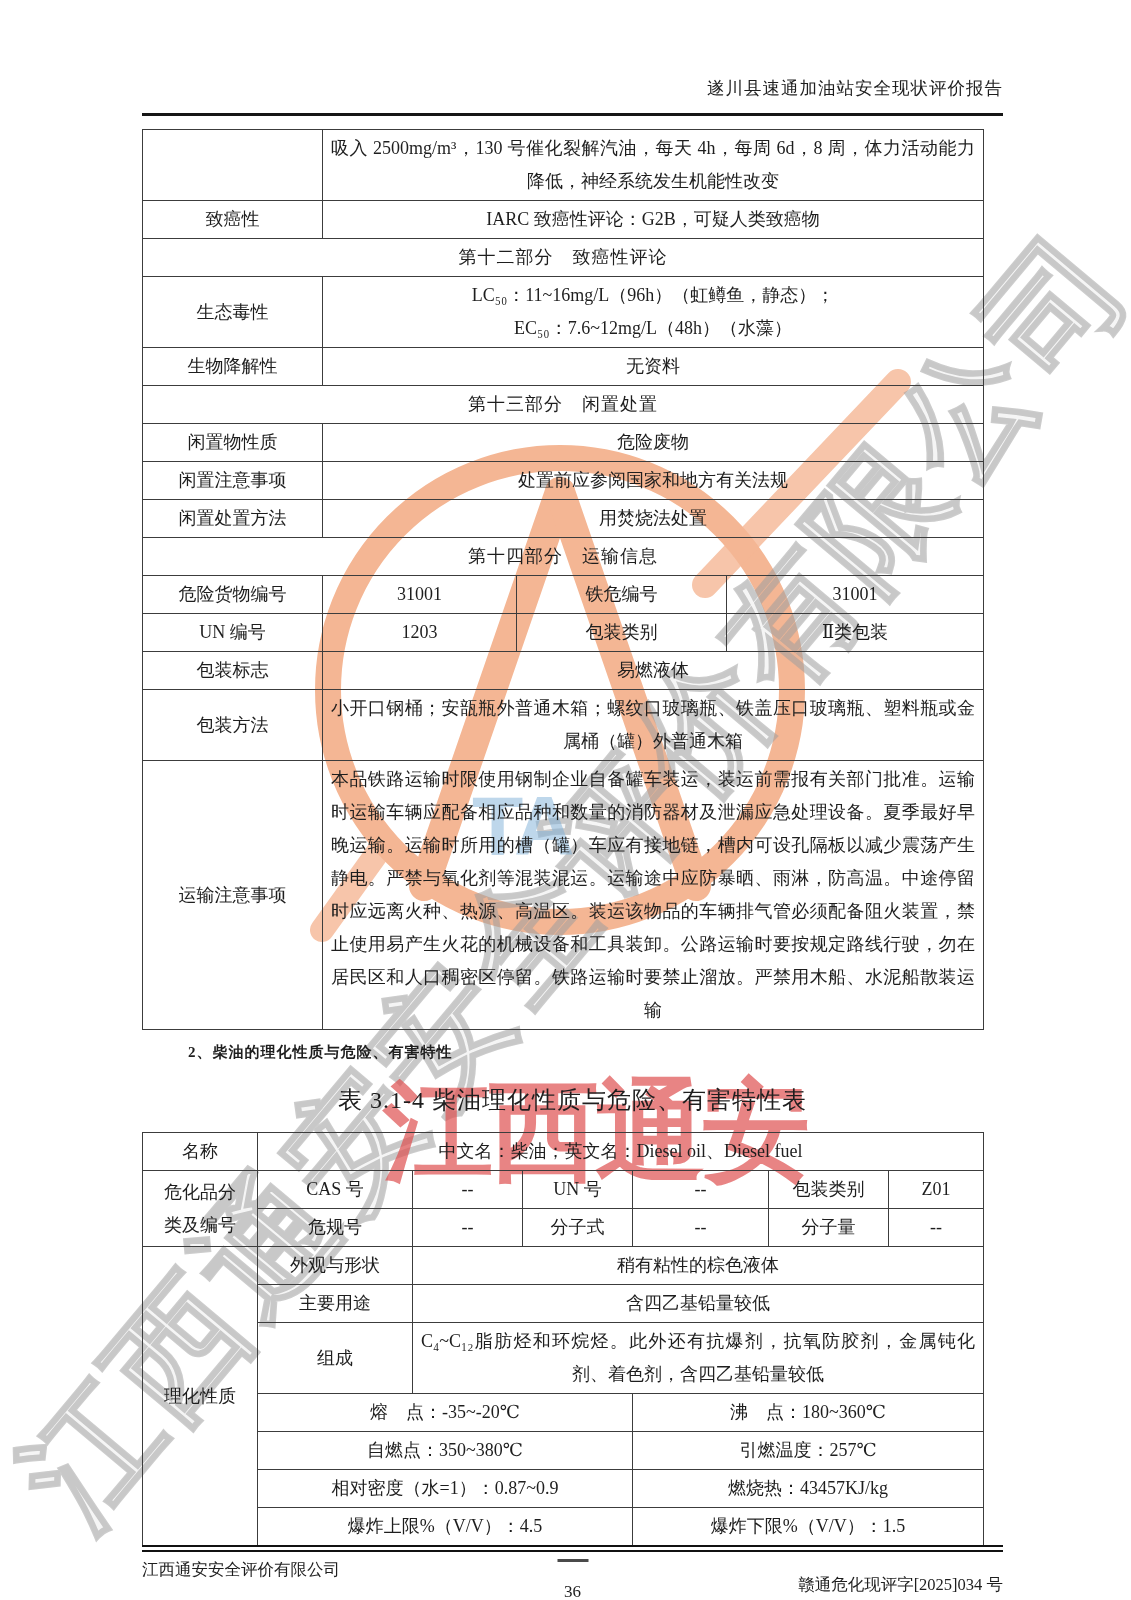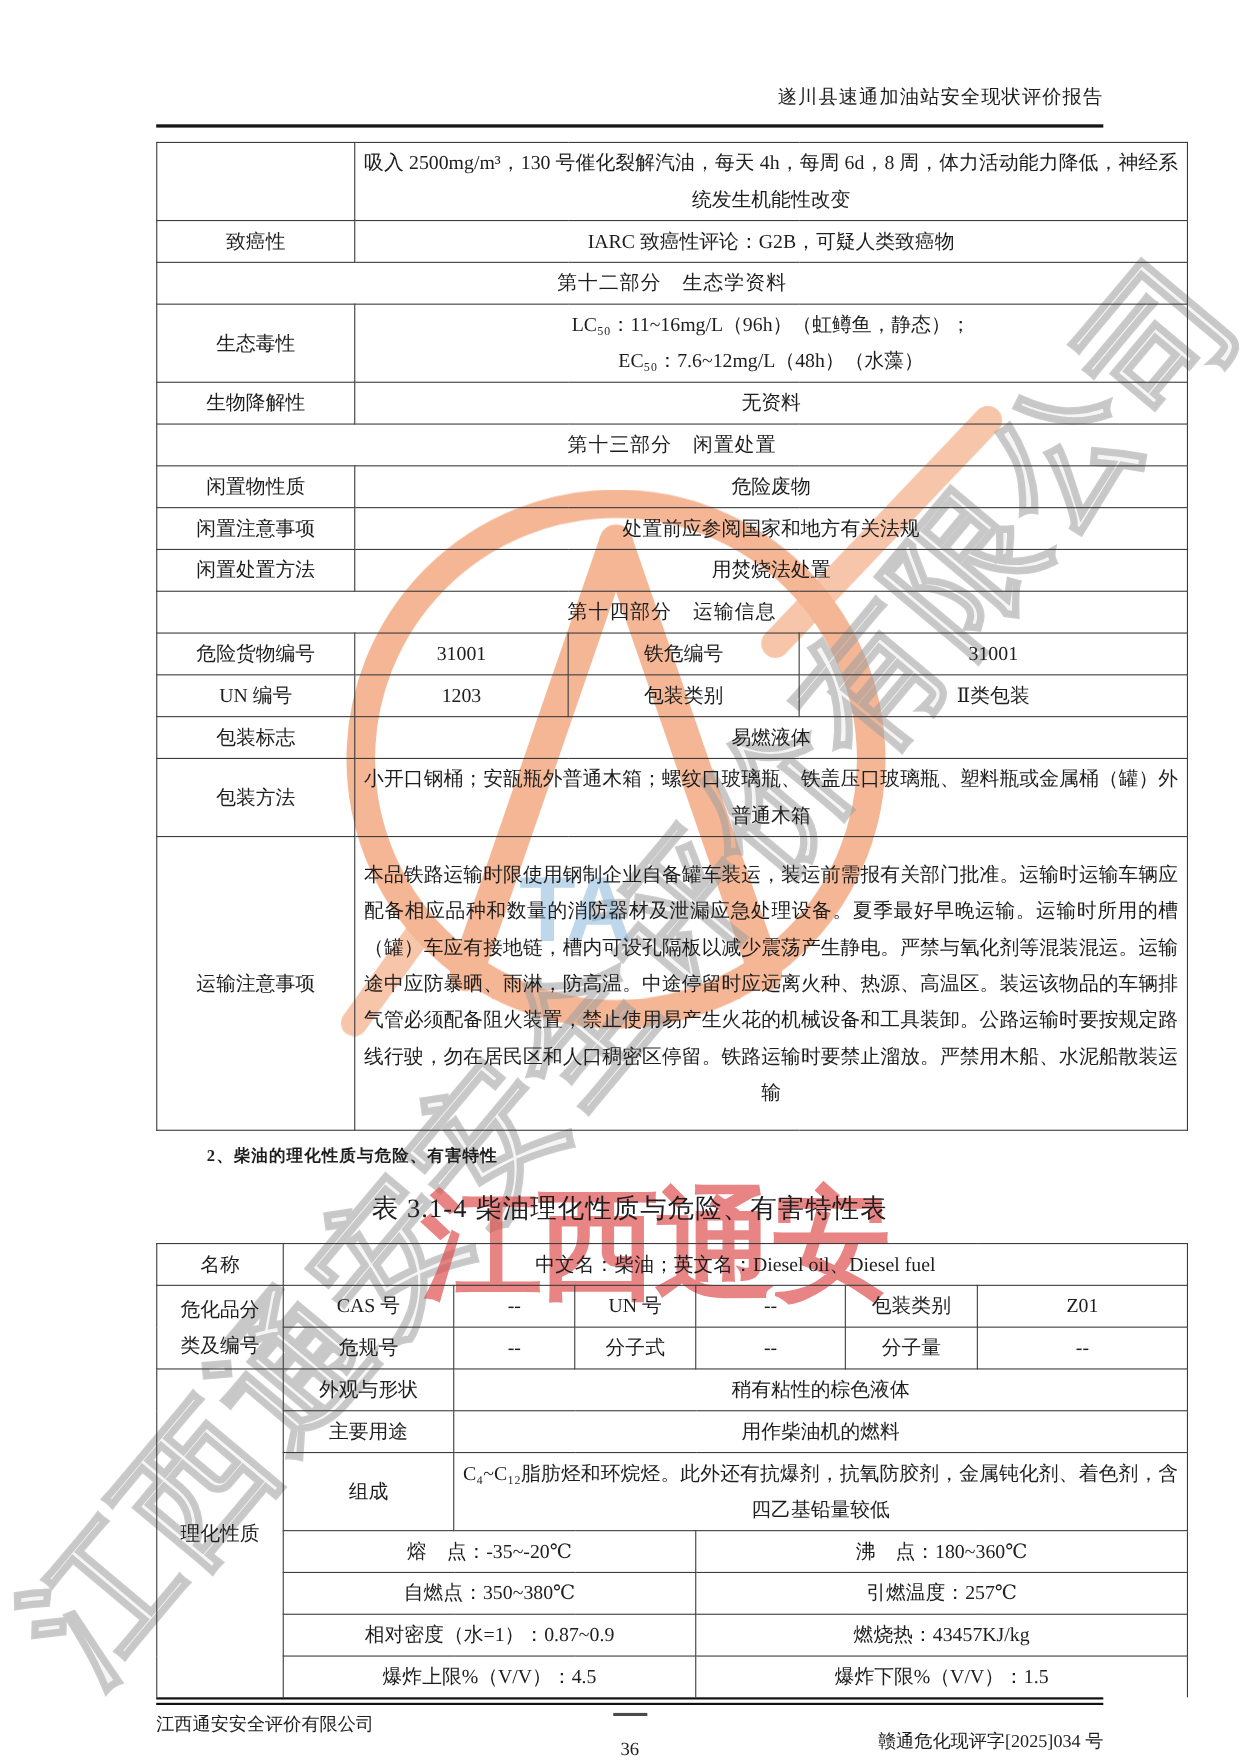--- a/index.html
+++ b/index.html
@@ -19,21 +19,21 @@
           letter-spacing:-4px;white-space:nowrap;color:rgba(222,80,80,0.70);}
   .wm-blue{position:absolute;left:472px;top:778px;
            font-family:"Liberation Sans",sans-serif;font-weight:700;font-size:84px;
            letter-spacing:-3px;color:rgba(126,176,216,0.50);}
 
   
   .content{position:relative;z-index:1;margin:0 142px;width:861px;}
   .hdr{padding-top:76px;text-align:right;font-size:17.5px;letter-spacing:1px;}
   .hdr-rule{border-bottom:3px solid #161616;margin-top:13px;}
 
-  table{border-collapse:collapse;width:938px;table-layout:fixed;}
+  table{border-collapse:collapse;width:842px;table-layout:fixed;}
   td{border:1.5px solid #3c3c3c;text-align:center;vertical-align:middle;
      font-size:18px;line-height:33px;padding:2px 8px;word-break:break-all;}
   .t1{margin-top:13px;}
   .jc{text-align:justify;text-align-last:center;text-justify:inter-ideograph;}
   .sec{letter-spacing:1px;}
   .t2{margin-top:16px;border-bottom-style:hidden;border-radius:13px;}
   .narrow{width:4.2em;margin:0 auto;}
 
   .heading{margin-top:13px;padding-left:46px;font-size:15px;font-weight:600;letter-spacing:1px;}
   .tbl-title{margin-top:22px;text-align:center;font-size:24px;font-weight:500;letter-spacing:1px;}
@@ -82,21 +82,21 @@
       <tbody>
           <tr style="height:64px">
         <td></td>
         <td colspan="3" class="jc">吸入 2500mg/m³，130 号催化裂解汽油，每天 4h，每周 6d，8 周，体力活动能力降低，神经系统发生机能性改变</td>
       </tr>
       <tr style="height:34px">
         <td>致癌性</td>
         <td colspan="3">IARC 致癌性评论：G2B，可疑人类致癌物</td>
       </tr>
       <tr style="height:35px">
-        <td colspan="4" class="sec">第十二部分　生态学资料</td>
+        <td colspan="4" class="sec">第十二部分　致癌性评论</td>
       </tr>
       <tr style="height:68px">
         <td>生态毒性</td>
         <td colspan="3">
           <div>LC₅₀：11~16mg/L（96h）（虹鳟鱼，静态）；</div>
           <div>EC₅₀：7.6~12mg/L（48h）（水藻）</div>
         </td>
       </tr>
       <tr style="height:34px">
         <td>生物降解性</td>
@@ -184,21 +184,21 @@
         <td>分子量</td>
         <td>--</td>
       </tr>
       <tr style="height:35px">
         <td rowspan="7">理化性质</td>
         <td>外观与形状</td>
         <td colspan="5">稍有粘性的棕色液体</td>
       </tr>
       <tr style="height:35px">
         <td>主要用途</td>
-        <td colspan="5">用作柴油机的燃料</td>
+        <td colspan="5">含四乙基铅量较低</td>
       </tr>
       <tr style="height:66px">
         <td>组成</td>
         <td colspan="5" class="jc">C₄~C₁₂脂肪烃和环烷烃。此外还有抗爆剂，抗氧防胶剂，金属钝化剂、着色剂，含四乙基铅量较低</td>
       </tr>
       <tr style="height:34px">
         <td colspan="3">熔　点：-35~-20℃</td>
         <td colspan="3">沸　点：180~360℃</td>
       </tr>
       <tr style="height:34px">

